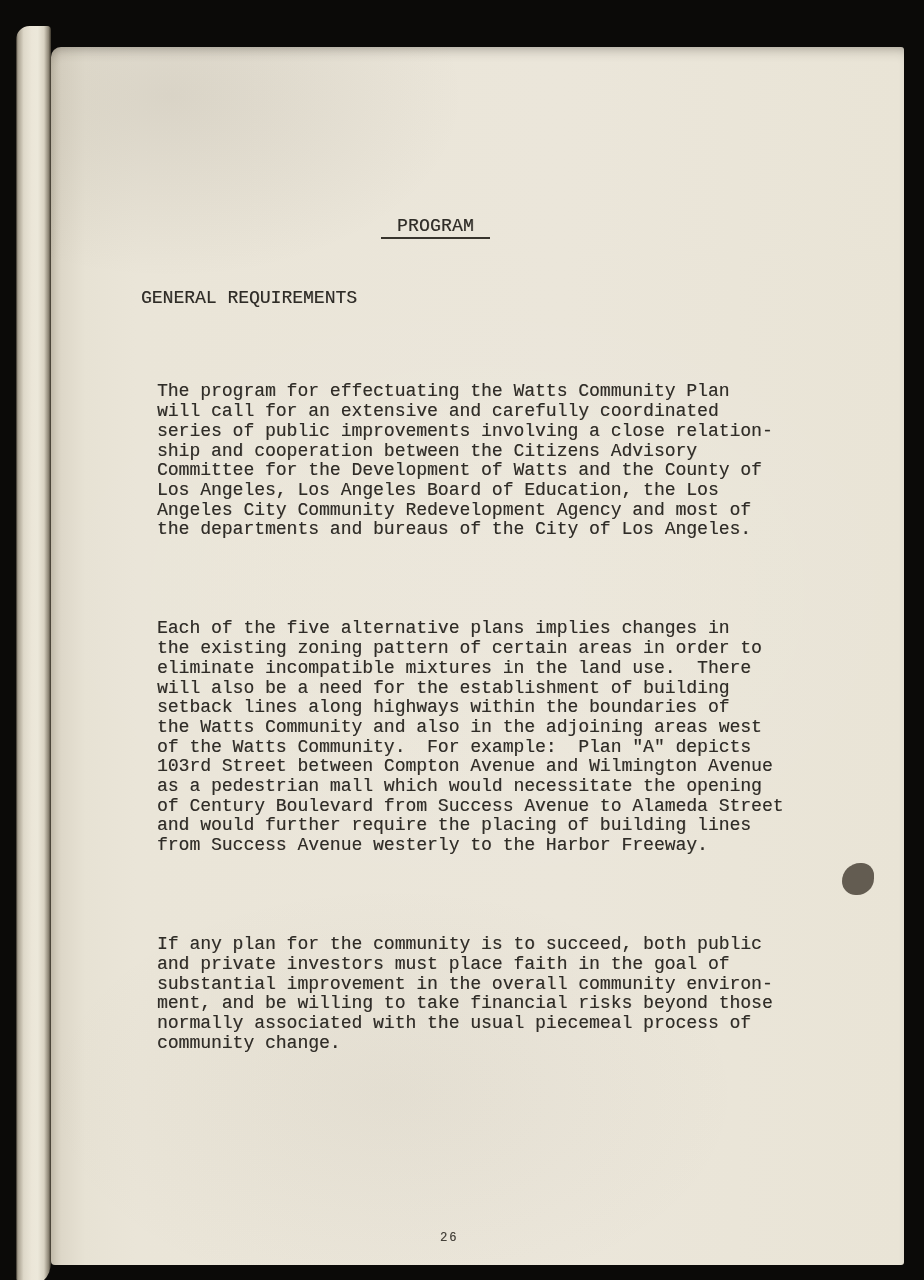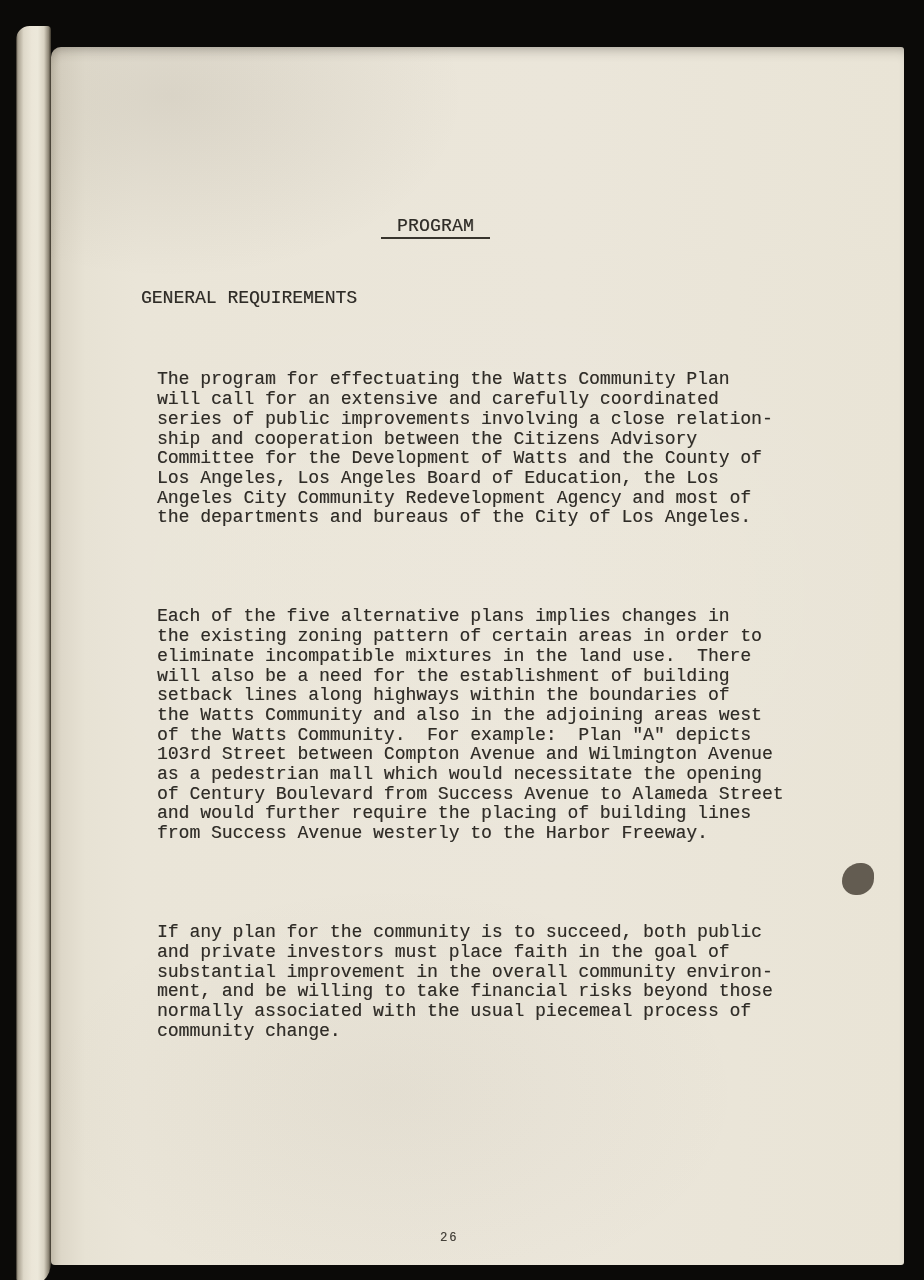--- a/index.html
+++ b/index.html
@@ -53,21 +53,21 @@
   .heading {
     position: absolute;
     top: 209px; left: 74px;
     font-size: 18px;
     white-space: pre;
     margin-top: 16px;
   }
 
   .body-text {
     position: absolute;
-    top: 252px; left: 74px;
+    top: 264px; left: 74px;
     font-size: 18px;
     line-height: 19.7px;
     white-space: pre;
   }
   .body-text p { margin: 0 0 8px 0; }
 
   .page-number {
     position: absolute;
     top: 1168px; left: 373px;
     font-size: 12px;

